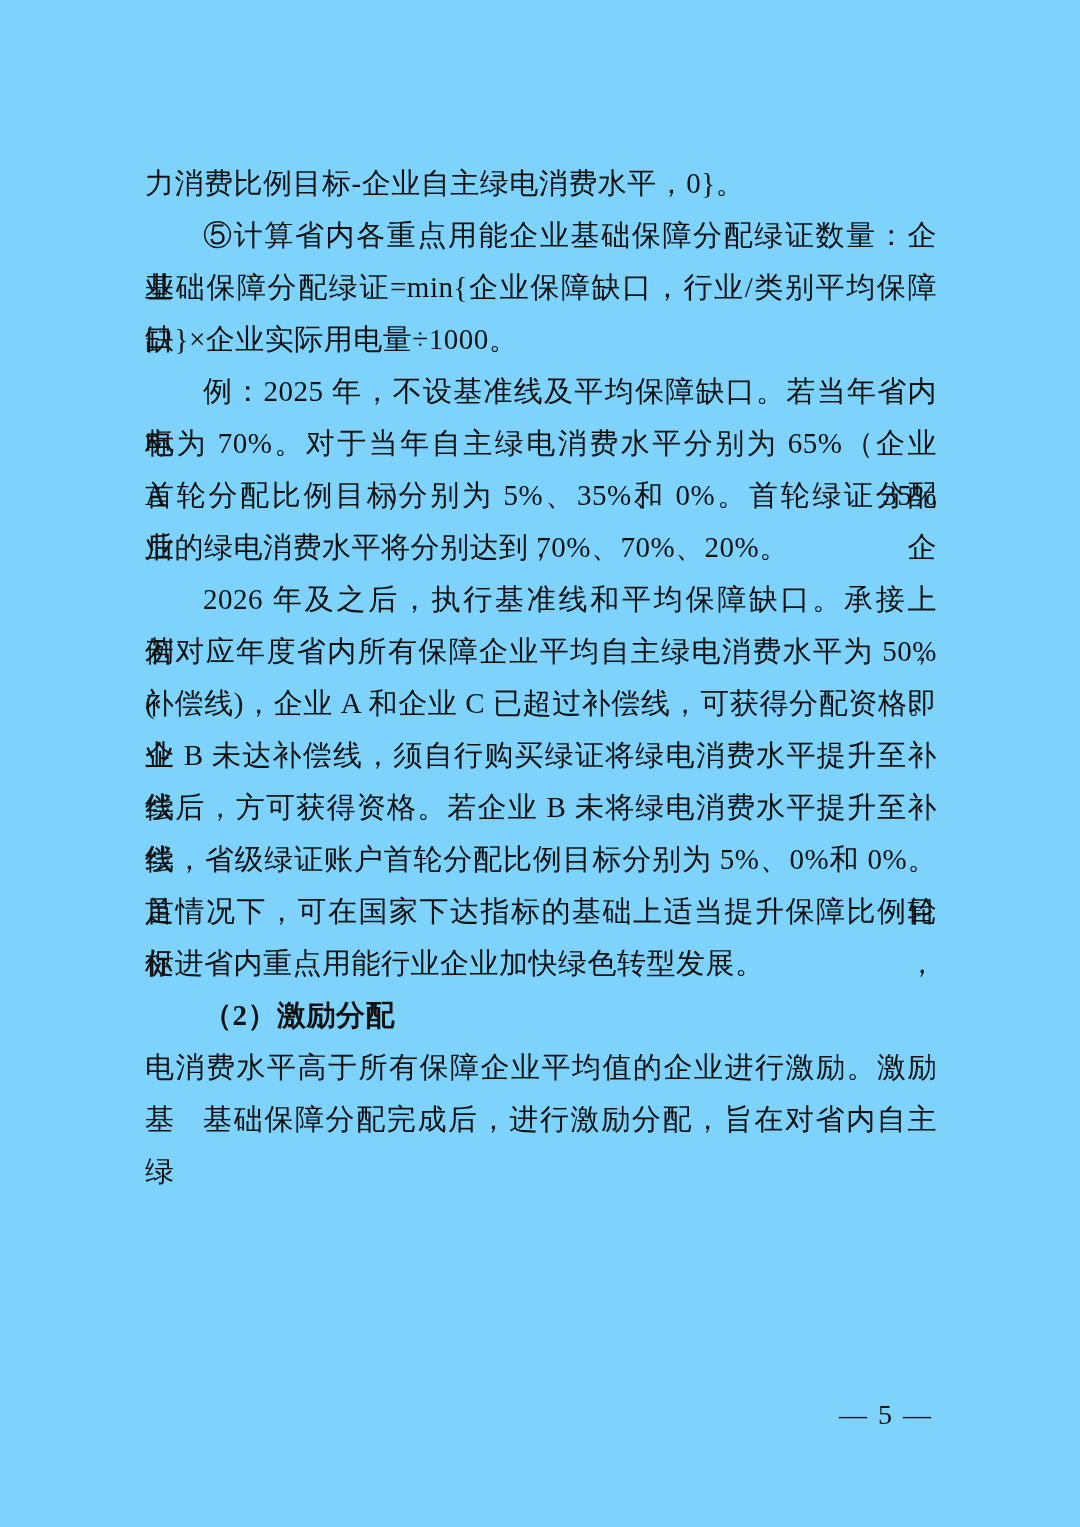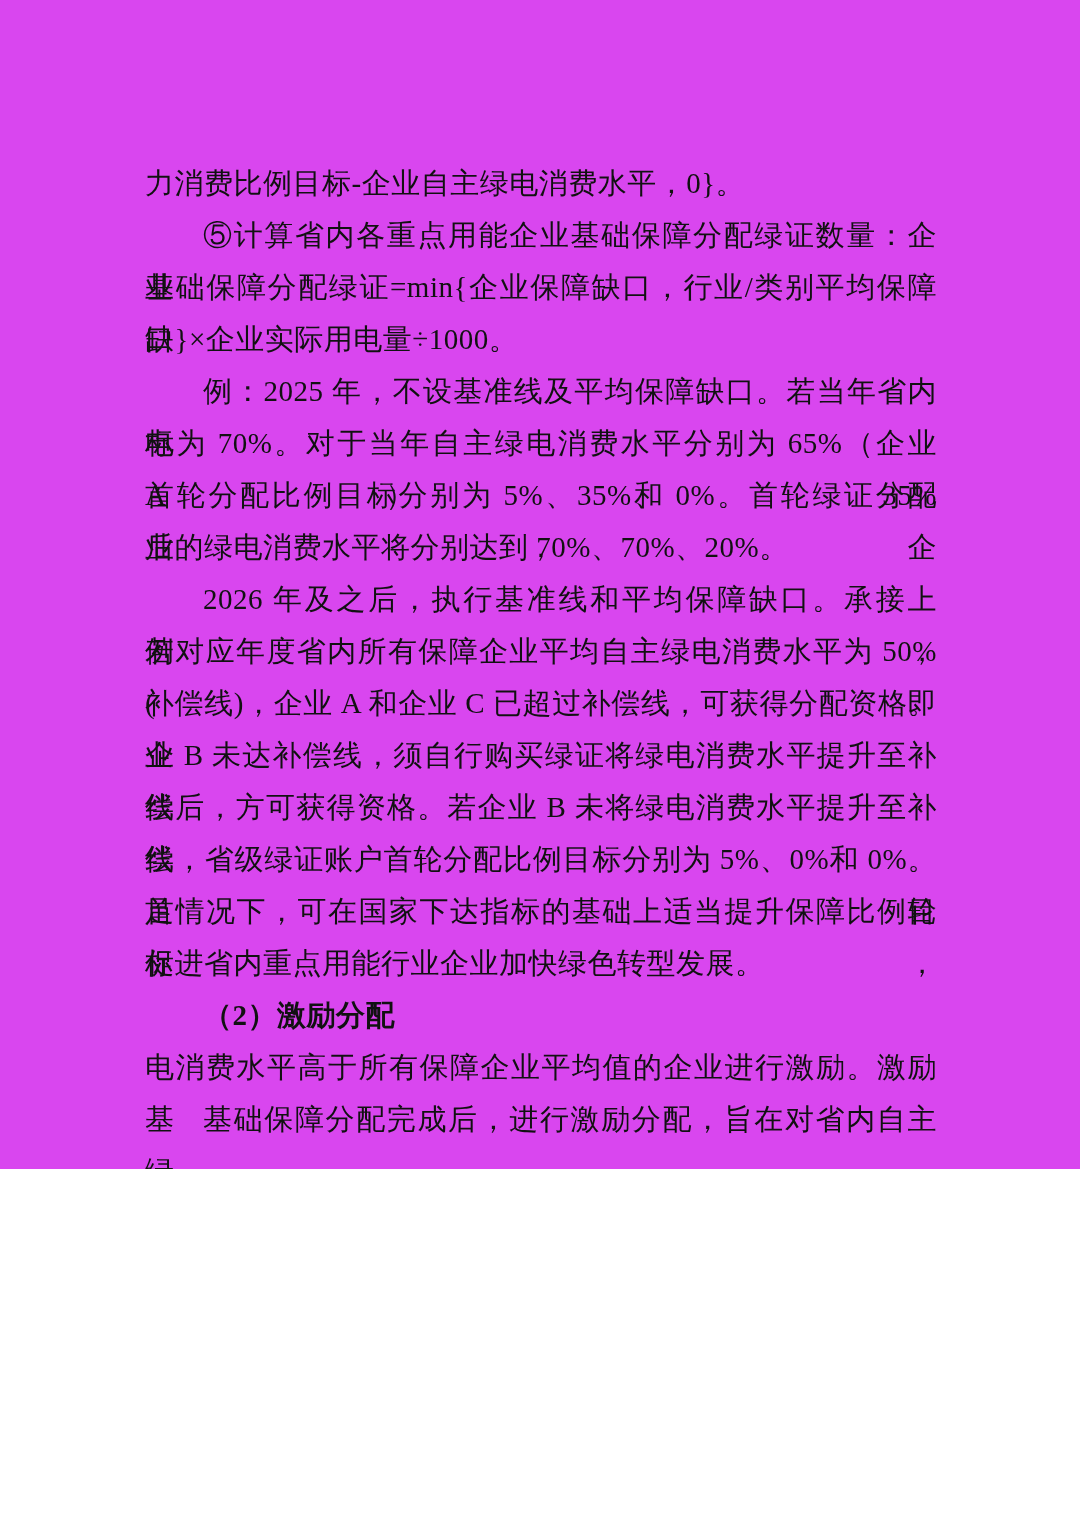--- a/index.html
+++ b/index.html
@@ -3,22 +3,22 @@
 <meta charset="utf-8">
 <style>
   html, body {
     margin: 0;
     padding: 0;
     background: #ffffff;
   }
   .page {
     position: relative;
     width: 1080px;
-    height: 1169px;
-    background: #d946ef;
+    height: 1527px;
+    background: #7dd3fc;
     overflow: hidden;
     font-family: "Liberation Serif", "DejaVu Serif", serif;
     color: #111111;
   }
   .doc-body {
     position: absolute;
     left: 145px;
     top: 157px;
     width: 792px;
   }

